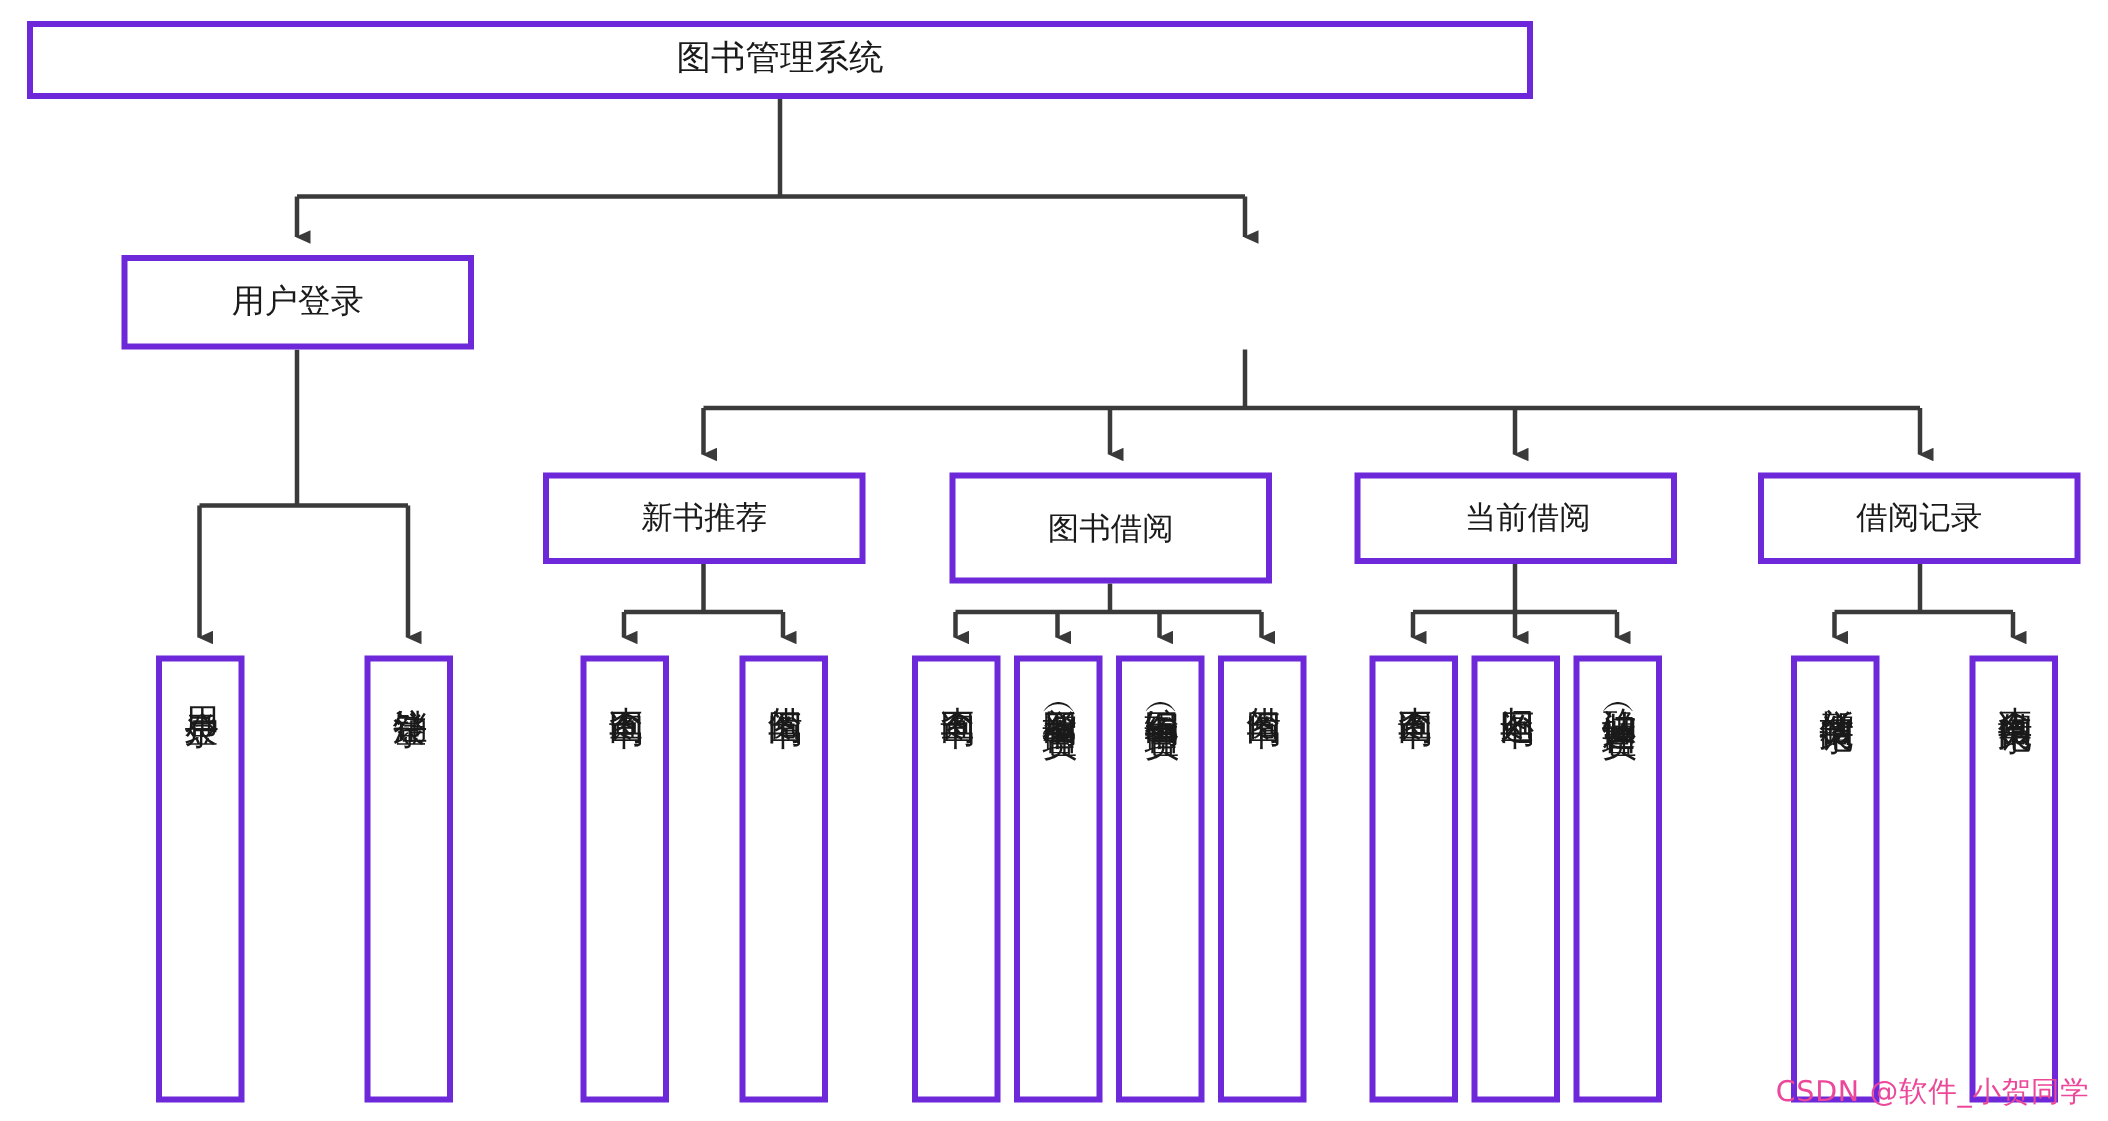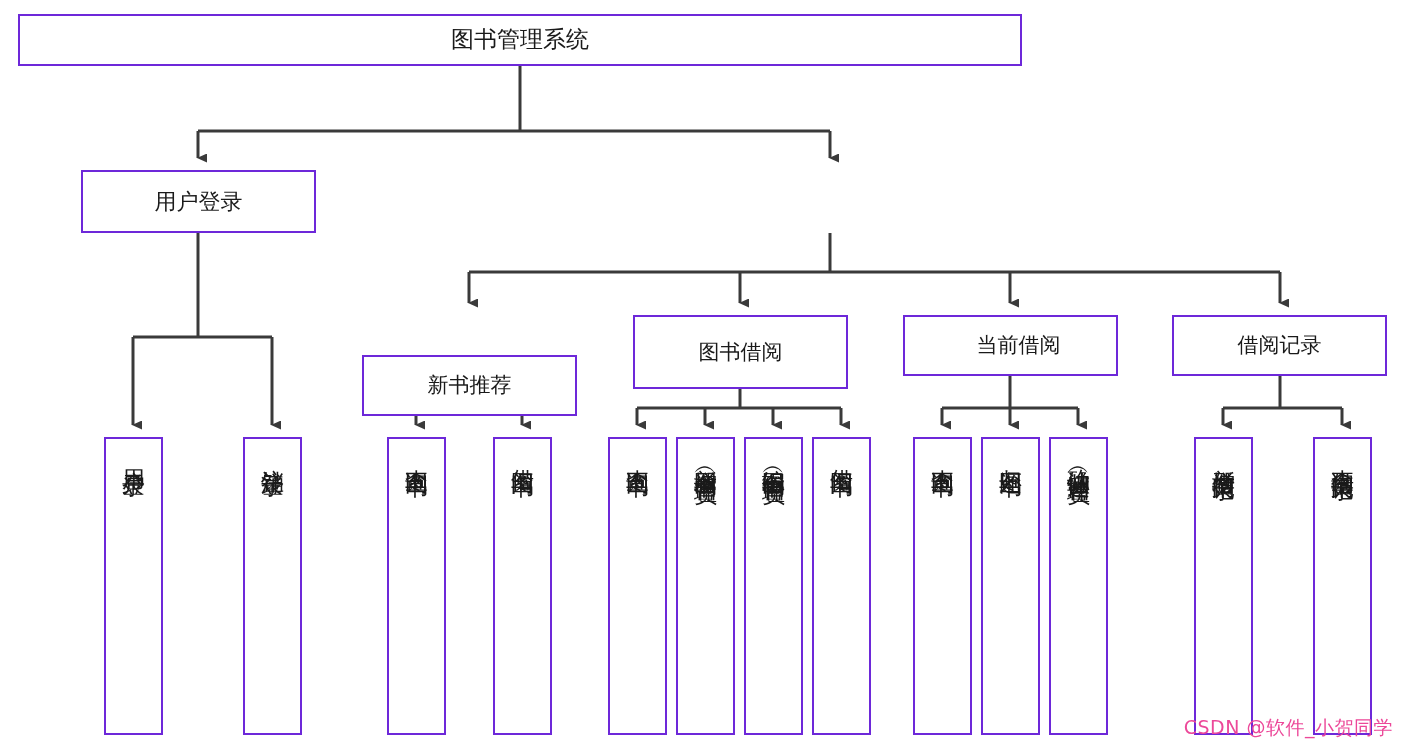--- a/index.html
+++ b/index.html
@@ -23,21 +23,21 @@
     left: 0;
     top: 0;
     width: 1405px;
     height: 747px;
     pointer-events: none;
   }
   .node {
     position: absolute;
     box-sizing: border-box;
     background: #ffffff;
-    border: 2px solid #6d28d9;
+    border: 4px solid #6d28d9;
     display: flex;
     align-items: center;
     justify-content: center;
     color: #1a1a1a;
   }
   .node-label {
     display: block;
     text-align: center;
     line-height: 1.18;
     white-space: pre-line;
@@ -133,21 +133,21 @@
 
   <div class="node level-root" style="left:18px; top:14px; width:1004px; height:52px;">
     <span class="node-label">图书管理系统</span>
   </div>
 
   <div class="node level-2" style="left:81px; top:170px; width:235px; height:63px;">
     <span class="node-label">用户登录</span>
   </div>
 
 
-  <div class="node level-3" style="left:362px; top:315px; width:215px; height:61px;margin-top:40px;">
+  <div class="node level-3" style="left:362px; top:315px; width:215px; height:61px;">
     <span class="node-label">新书推荐</span>
   </div>
 
   <div class="node level-3" style="left:633px; top:315px; width:215px; height:74px;align-items:center;">
     <span class="node-label">图书借阅</span>
   </div>
 
   <div class="node level-3" style="left:903px; top:315px; width:215px; height:61px;padding-left:16px;">
     <span class="node-label">当前借阅</span>
   </div>

